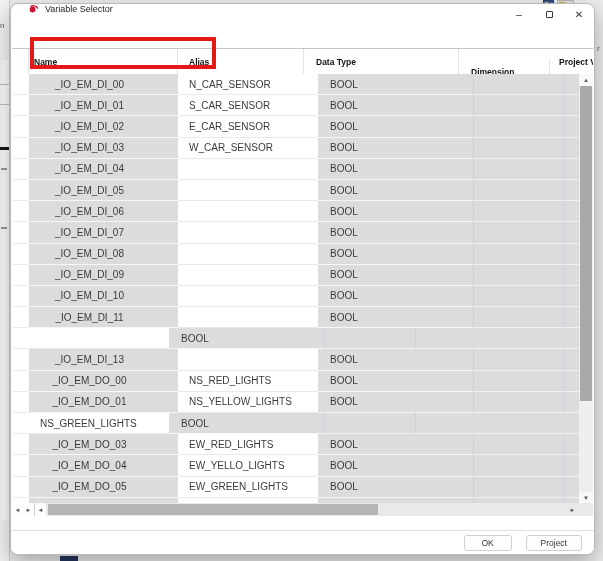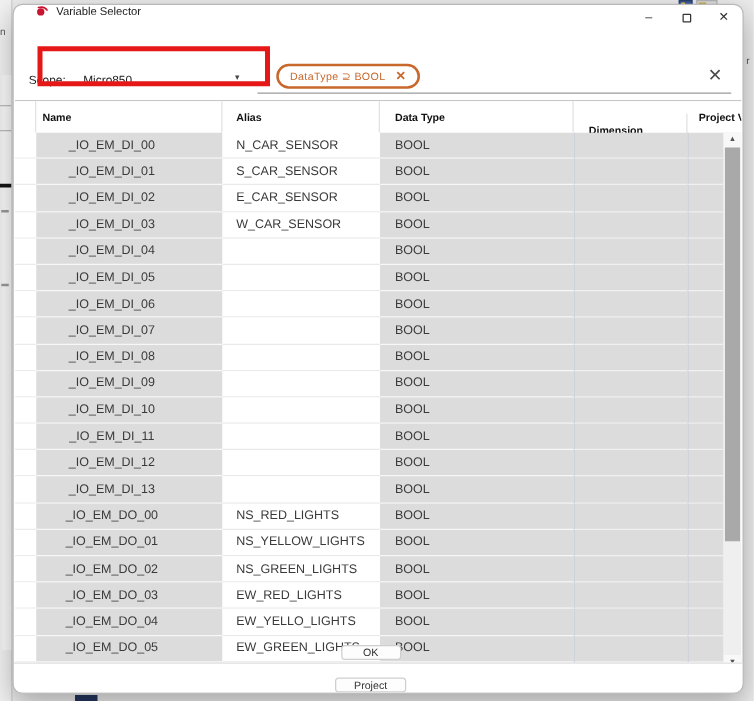--- a/index.html
+++ b/index.html
@@ -50,41 +50,41 @@
     position:absolute; left:210px; top:27px; height:20px;
     display:inline-flex; align-items:center; gap:8px; padding:0 9px;
     border:2px solid #c8682c; border-radius:10px; background:#fff;
   }
   .chip-label { font-size:8.5px; color:#c8682c; letter-spacing:.3px; }
   .chip-x { font-size:10px; color:#c8682c; font-weight:bold; cursor:default; }
   .clear-x { position:absolute; left:551px; top:26px; width:20px; height:20px; display:flex; align-items:center; justify-content:center; font-size:14px; color:#4a4a4a; cursor:default; }
   .annotation-rect { position:absolute; left:7px; top:-15px; width:186px; height:32px; border:4px solid #e61717; z-index:60; pointer-events:none; }
 
   
-  .grid { position:absolute; left:1px; right:1px; top:76px; height:468px; border-top:1px solid #c6c6c6; background:#fff; }
+  .grid { position:absolute; left:1px; right:1px; top:44px; height:468px; border-top:1px solid #c6c6c6; background:#fff; }
   .hdr { display:flex; height:25px; background:#fff; font-weight:bold; font-size:8.5px; color:#111; align-items:center; }
   .hdr > div { height:100%; display:flex; align-items:center; border-right:1px solid #e2e2e2; overflow:hidden; white-space:nowrap; }
   .c-gutter { width:17px; }
   .c-name   { width:149px; }
   .c-alias  { width:126px; }
   .c-type   { width:155px; }
   .c-dim    { width:91px; }
   .c-proj   { flex:1; }
   .hdr .c-name  { padding-left:5px; }
   .hdr .c-alias { padding-left:11px;text-align:right; }
   .hdr .c-type  { padding-left:12px; }
   .hdr .c-dim   { padding-left:12px;margin-top:20px; }
   .hdr .c-proj  { padding-left:9px; border-right:none; }
 
   .grid-body { position:absolute; top:25px; left:0; right:14px; height:430px; overflow:hidden; }
   .row { display:flex; height:21.2px; font-size:10px; color:#3a3a3a; }
   .row > div { height:100%; display:flex; align-items:center; overflow:hidden; white-space:nowrap; }
   .cell-gutter { width:17px; background:#fff; border-bottom:1px solid #ececec; }
   .cell-name { width:149px; background:#dcdcdc; border-bottom:1px solid #f7f7f7; justify-content:center; padding-right:28px; }
-  .cell-alias { width:126px; background:#fff; border-bottom:1px solid #e9e9e9; padding-left:11px; }
+  .cell-alias { width:140px; background:#fff; border-bottom:1px solid #e9e9e9; padding-left:11px; }
   .cell-type { width:155px; background:#dcdcdc; border-bottom:1px solid #f7f7f7; padding-left:12px; }
   .cell-dim { width:91px; background:#dcdcdc; border-bottom:1px solid #f0f0f0; border-left:1px solid #cdd1d9; }
   .cell-proj { flex:1; background:#dcdcdc; border-bottom:1px solid #f0f0f0; border-left:1px solid #cdd1d9; }
   .filler { display:flex; height:6px; }
   .filler > div { height:100%; }
 
   
   .vscroll { position:absolute; top:25px; right:0; width:14px; height:430px; background:#efefef; }
   .vs-btn { position:absolute; left:0; width:14px; height:12px; background:#f8f8f8; display:flex; align-items:center; justify-content:center; font-size:6px; color:#555; }
   .vs-up { top:0; }
@@ -95,21 +95,21 @@
   .hscroll { position:absolute; left:0; right:0; bottom:0; height:13px; background:#e9e9e9; display:flex; align-items:center; }
   .hs-nav { display:flex; background:#fdfdfd; border-right:1px solid #cfcfcf; height:13px; }
   .hs-btn { width:11px; height:13px; display:flex; align-items:center; justify-content:center; font-size:6px; color:#555; background:#fdfdfd; }
   .hs-track { position:relative; flex:1; height:13px; }
   .hs-thumb { position:absolute; left:2px; top:1px; width:330px; height:11px; background:#b5b5b5; }
   .hs-right { width:13px; height:13px; display:flex; align-items:center; justify-content:center; font-size:6px; color:#555; }
   .hs-corner { width:14px; height:13px; background:#e9e9e9; }
 
   
   .footer { position:absolute; left:0; right:0; bottom:0; height:24px; background:#fff; border-top:1px solid #e0e0e0;
-            display:flex; align-items:center; justify-content:flex-end; gap:14px; padding-right:12px;flex-direction:column; }
+            display:flex; align-items:center; justify-content:flex-end; gap:14px; padding-right:12px; }
   .btn { height:16px; min-width:48px; padding:0 14px; background:#fdfdfd; border:1px solid #cfcfcf; border-radius:3px;
          font-size:8.5px; color:#333; display:flex; align-items:center; justify-content:center; cursor:default; }
   .btn-cancel { min-width:55px; }
 </style>
 </head>
 <body>
 
 <div class="bg-left-strip">
   <div class="cell-col"></div>
   <div class="bg-hline" style="top:84px"></div>
@@ -273,21 +273,20 @@
         <div class="row">
           <div class="cell-gutter"></div>
           <div class="cell-name">_IO_EM_DI_11</div>
           <div class="cell-alias"></div>
           <div class="cell-type">BOOL</div>
           <div class="cell-dim"></div>
           <div class="cell-proj"></div>
         </div>
         <div class="row">
           <div class="cell-gutter"></div>
-          <div class="cell-name">_IO_EM_DI_12</div>
           <div class="cell-alias"></div>
           <div class="cell-type">BOOL</div>
           <div class="cell-dim"></div>
           <div class="cell-proj"></div>
         </div>
         <div class="row">
           <div class="cell-gutter"></div>
           <div class="cell-name">_IO_EM_DI_13</div>
           <div class="cell-alias"></div>
           <div class="cell-type">BOOL</div>
@@ -305,21 +304,20 @@
         <div class="row">
           <div class="cell-gutter"></div>
           <div class="cell-name">_IO_EM_DO_01</div>
           <div class="cell-alias">NS_YELLOW_LIGHTS</div>
           <div class="cell-type">BOOL</div>
           <div class="cell-dim"></div>
           <div class="cell-proj"></div>
         </div>
         <div class="row">
           <div class="cell-gutter"></div>
-          <div class="cell-name">_IO_EM_DO_02</div>
           <div class="cell-alias">NS_GREEN_LIGHTS</div>
           <div class="cell-type">BOOL</div>
           <div class="cell-dim"></div>
           <div class="cell-proj"></div>
         </div>
         <div class="row">
           <div class="cell-gutter"></div>
           <div class="cell-name">_IO_EM_DO_03</div>
           <div class="cell-alias">EW_RED_LIGHTS</div>
           <div class="cell-type">BOOL</div>

